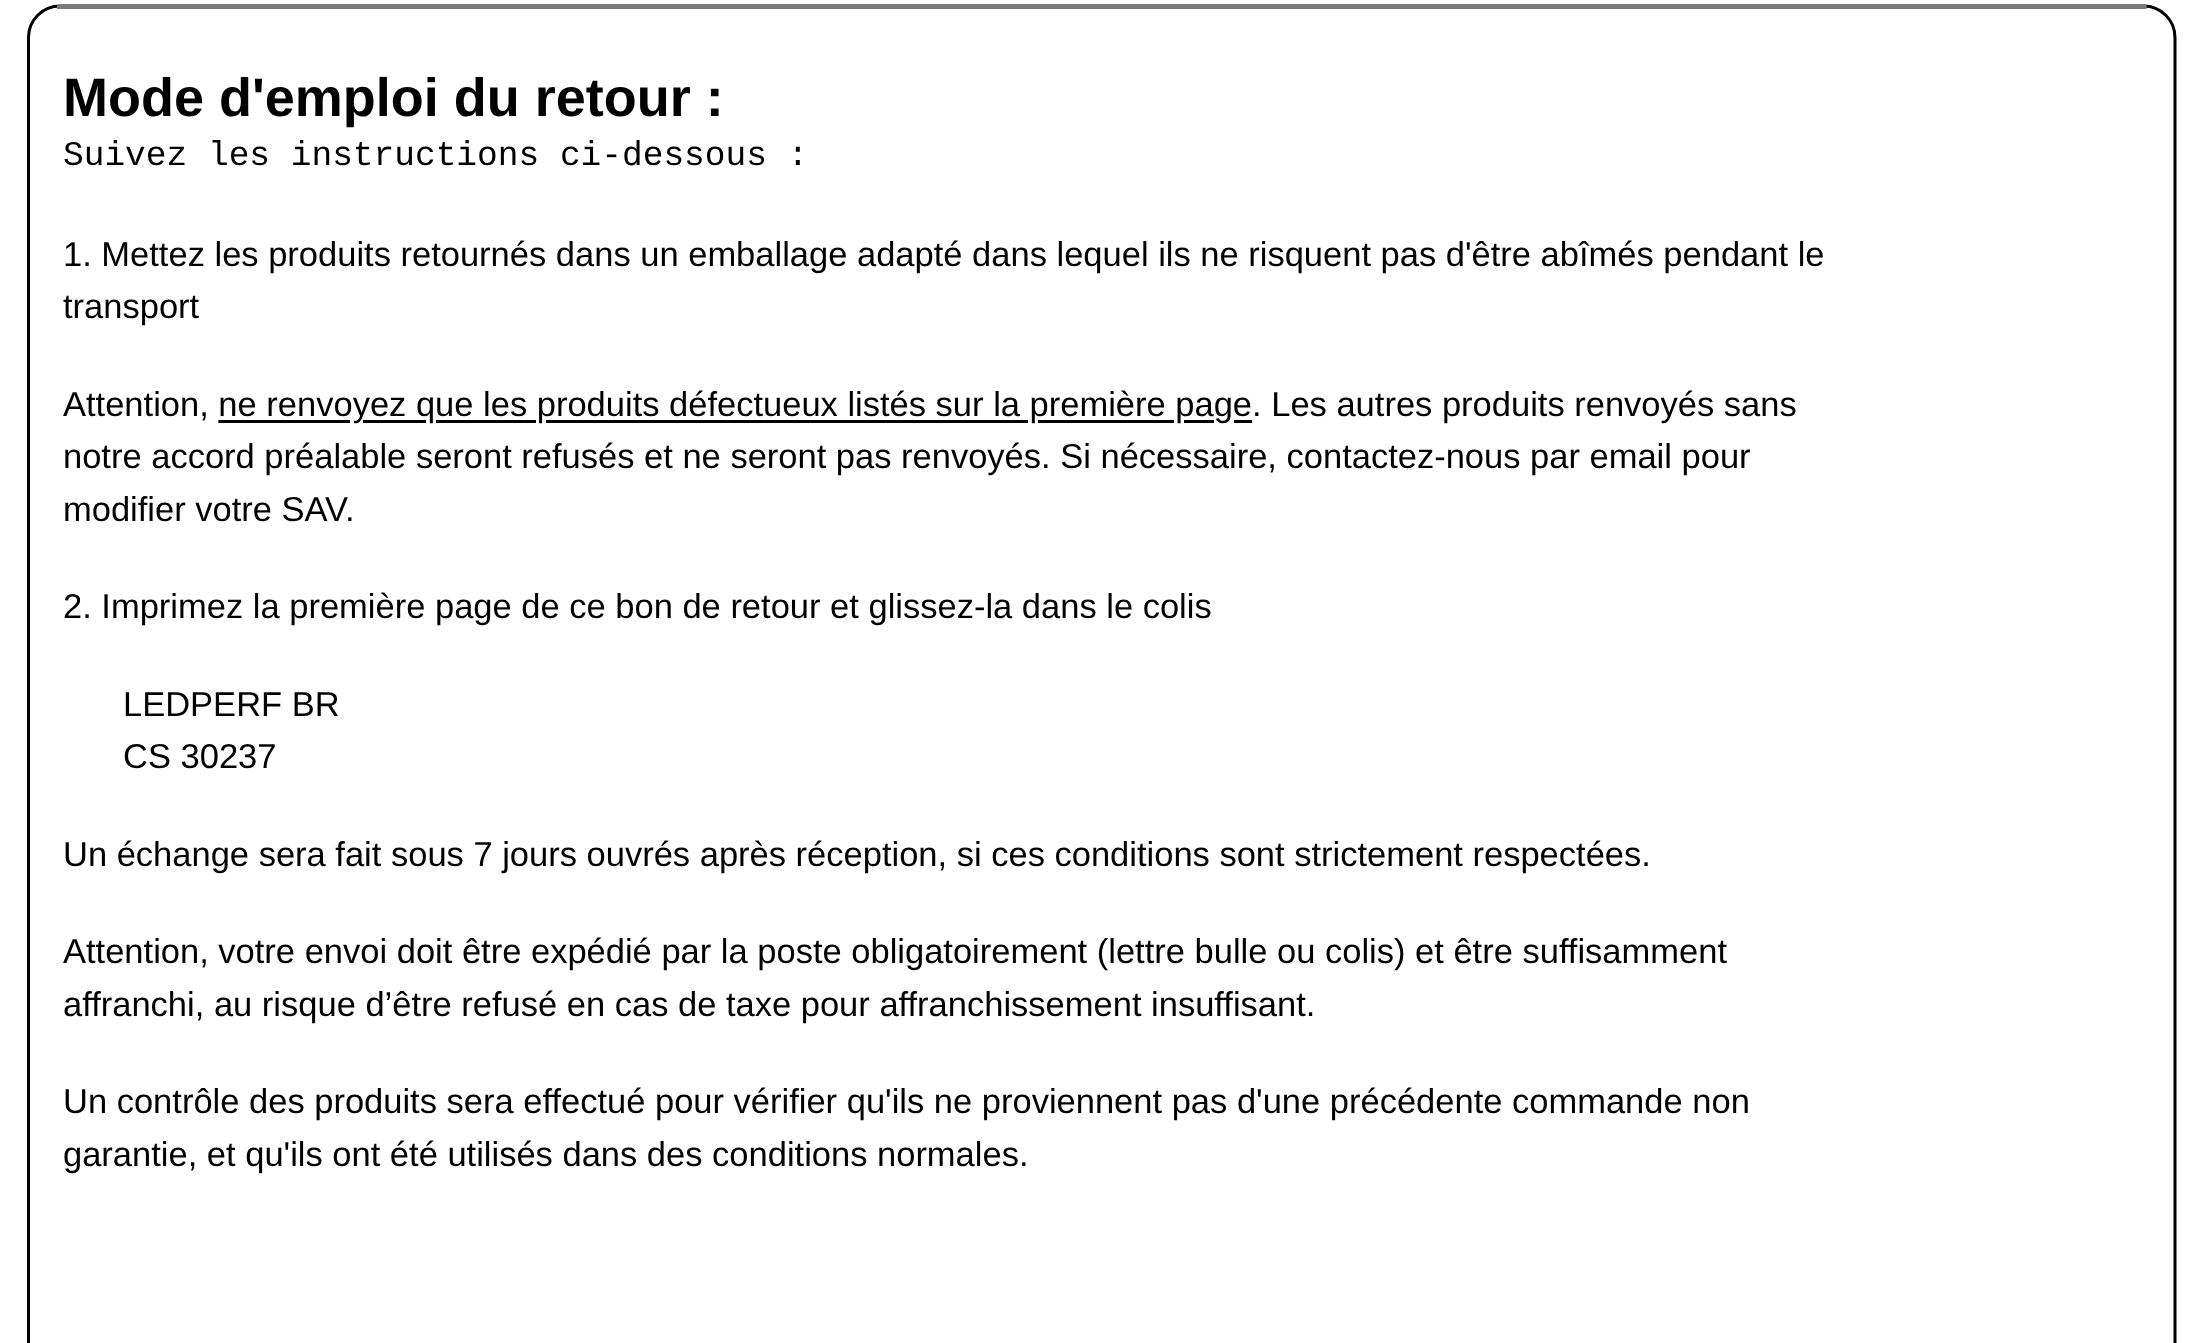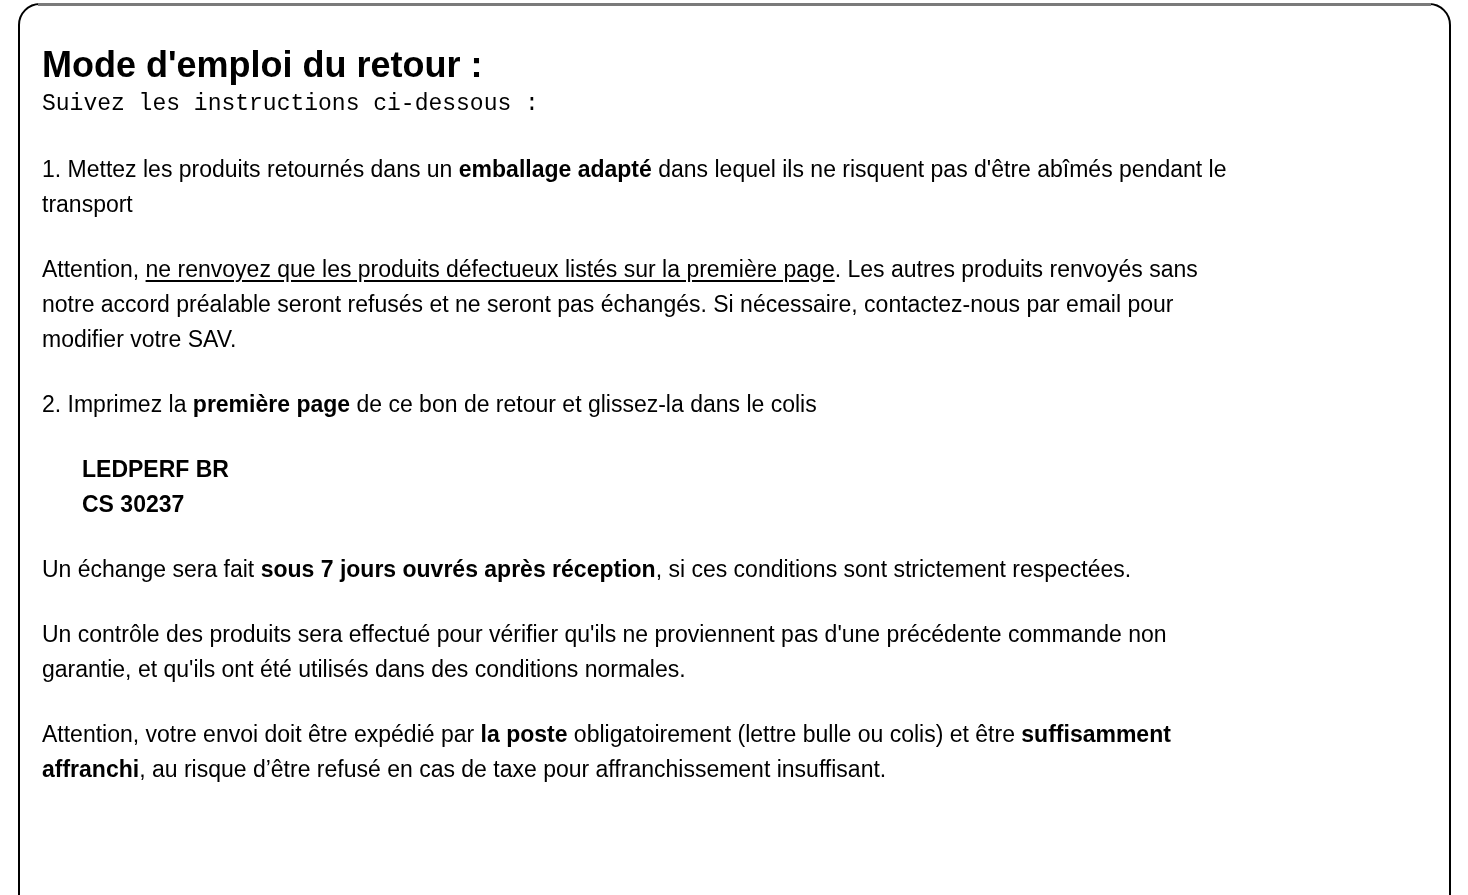--- a/index.html
+++ b/index.html
@@ -34,34 +34,34 @@
     font-size: 36px;
     line-height: 44px;
     font-weight: bold;
   }
   .intro { margin: 0; font-family: Liberation Mono, monospace; }
   .para  { margin: 30px 0 0 0; }
   .para.address {
     margin-left: 40px;
     font-weight: bold;
   }
-  .b { font-weight: bold; margin-top: 16px; }
+  .b { font-weight: normal; margin-top: 16px; }
   .u { text-decoration: underline; text-underline-offset: 3px; }
 </style>
 </head>
 <body>
 
 <div class="frame">
   <div class="top-rule"></div>
   <div class="content">
     <h1 class="title">Mode d'emploi du retour :</h1>
     <p class="intro">Suivez les instructions ci-dessous :</p>
     <div id="paragraphs">
         <div class="para"><span>1. Mettez les produits retournés dans un </span><span class="b">emballage adapté</span><span> dans lequel ils ne risquent pas d'être abîmés pendant le</span><br><span>transport</span></div>
-        <div class="para"><span>Attention, </span><span class="u">ne renvoyez que les produits défectueux listés sur la première page</span><span>. Les autres produits renvoyés sans</span><br><span>notre accord préalable seront refusés et ne seront pas échangés. Si nécessaire, contactez-nous par email pour</span><br><span>modifier votre SAV.</span></div>
+        <div class="para"><span>Attention, </span><span class="u">ne renvoyez que les produits défectueux listés sur la première page</span><span>. Les autres produits renvoyés sans</span><br><span>notre accord préalable seront refusés et ne seront pas renvoyés. Si nécessaire, contactez-nous par email pour</span><br><span>modifier votre SAV.</span></div>
         <div class="para"><span>2. Imprimez la </span><span class="b">première page</span><span> de ce bon de retour et glissez-la dans le colis</span></div>
         <div class="para address"><span class="b">LEDPERF BR</span><br><span class="b">CS 30237</span><br></div>
         <div class="para"><span>Un échange sera fait </span><span class="b">sous 7 jours ouvrés après réception</span><span>, si ces conditions sont strictement respectées.</span></div>
+        <div class="para"><span>Attention, votre envoi doit être expédié par </span><span class="b">la poste</span><span> obligatoirement (lettre bulle ou colis) et être </span><span class="b">suffisamment</span><br><span class="b">affranchi</span><span>, au risque d’être refusé en cas de taxe pour affranchissement insuffisant.</span></div>
         <div class="para"><span>Un contrôle des produits sera effectué pour vérifier qu'ils ne proviennent pas d'une précédente commande non</span><br><span>garantie, et qu'ils ont été utilisés dans des conditions normales.</span></div>
-        <div class="para"><span>Attention, votre envoi doit être expédié par </span><span class="b">la poste</span><span> obligatoirement (lettre bulle ou colis) et être </span><span class="b">suffisamment</span><br><span class="b">affranchi</span><span>, au risque d’être refusé en cas de taxe pour affranchissement insuffisant.</span></div>
       </div>
   </div>
 </div>
 
 </body></html>

